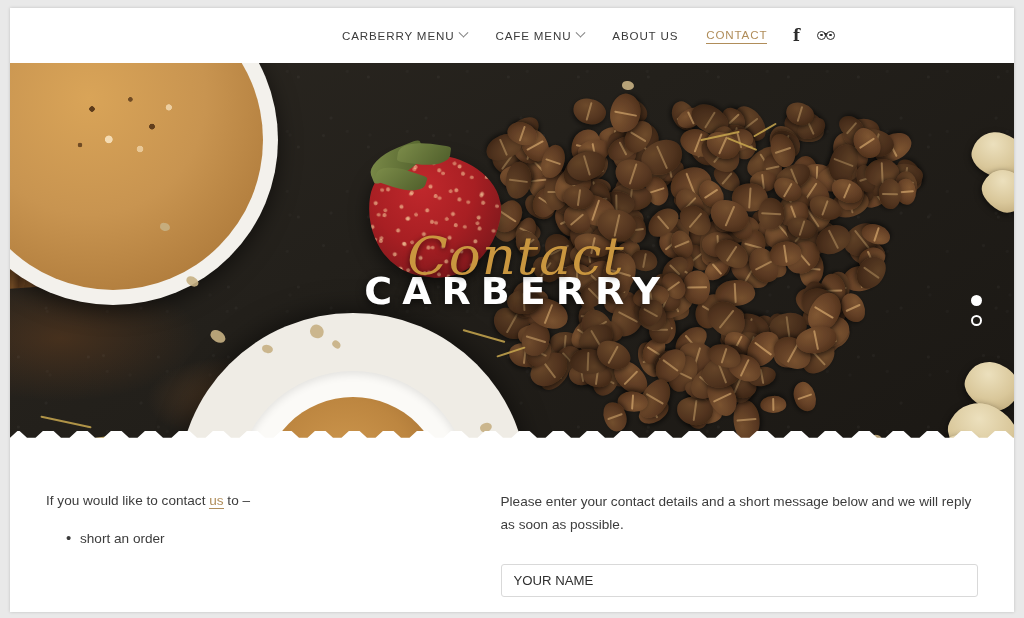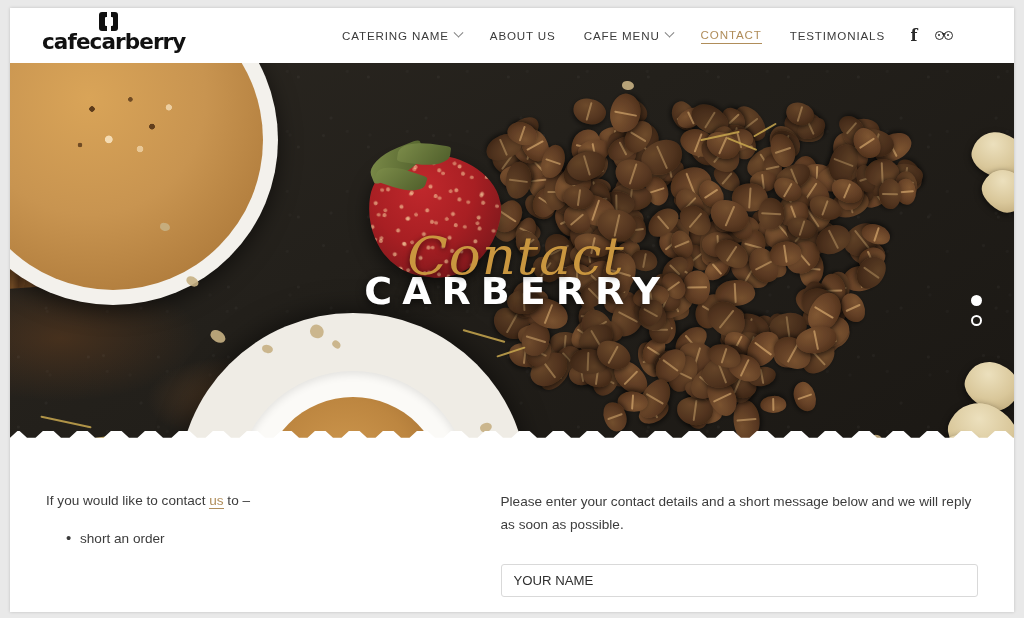--- a/index.html
+++ b/index.html
@@ -467,49 +467,42 @@
   }
   .text-input::placeholder { color: #2f2f2f; opacity: 1; }
 </style>
 </head>
 <body>
 
 <div id="page-shell">
 
   <header id="site-header">
 
-    <a id="brand-logo" href="#">
-      <span id="logo-mark"></span>
-      <span id="logo-wordmark">cafecarberry</span>
-    </a>
 
     <nav id="main-nav">
 
 
       <a class="nav-item" href="#">
-        <span class="nav-label">CATERING NAME</span>
+        <span class="nav-label">CARBERRY MENU</span>
         <span class="caret-icon"></span>
-      </a>
-
-      <a class="nav-item" href="#">
-        <span class="nav-label">ABOUT US</span>
       </a>
 
       <a class="nav-item" href="#">
         <span class="nav-label">CAFE MENU</span>
         <span class="caret-icon"></span>
       </a>
 
+      <a class="nav-item" href="#">
+        <span class="nav-label">ABOUT US</span>
+      </a>
+
       <a class="nav-item active" href="#">
         <span class="nav-label">CONTACT</span>
       </a>
 
-      <a class="nav-item" href="#">
-        <span class="nav-label">TESTIMONIALS</span>
-      </a>
 
       <a class="social-link" href="#">
         <span id="facebook-glyph">f</span>
       </a>
 
       <a class="social-link" href="#">
         <span id="owl-glyph">
           <span class="eye l"></span>
           <span class="beak"></span>
           <span class="eye r"></span>

